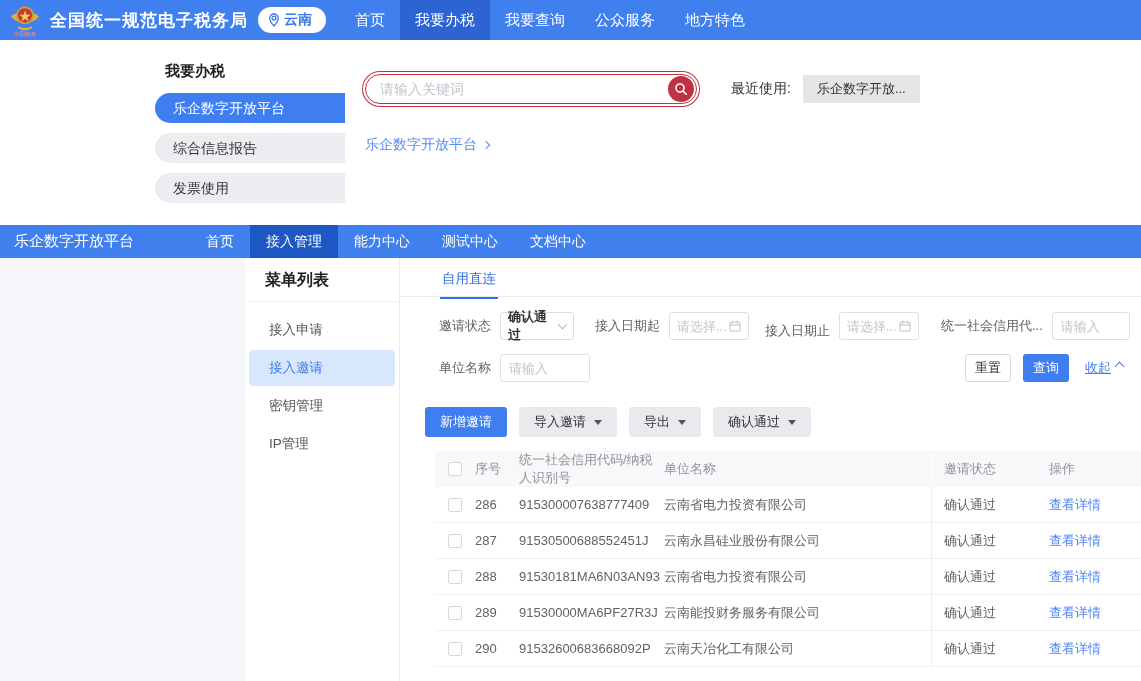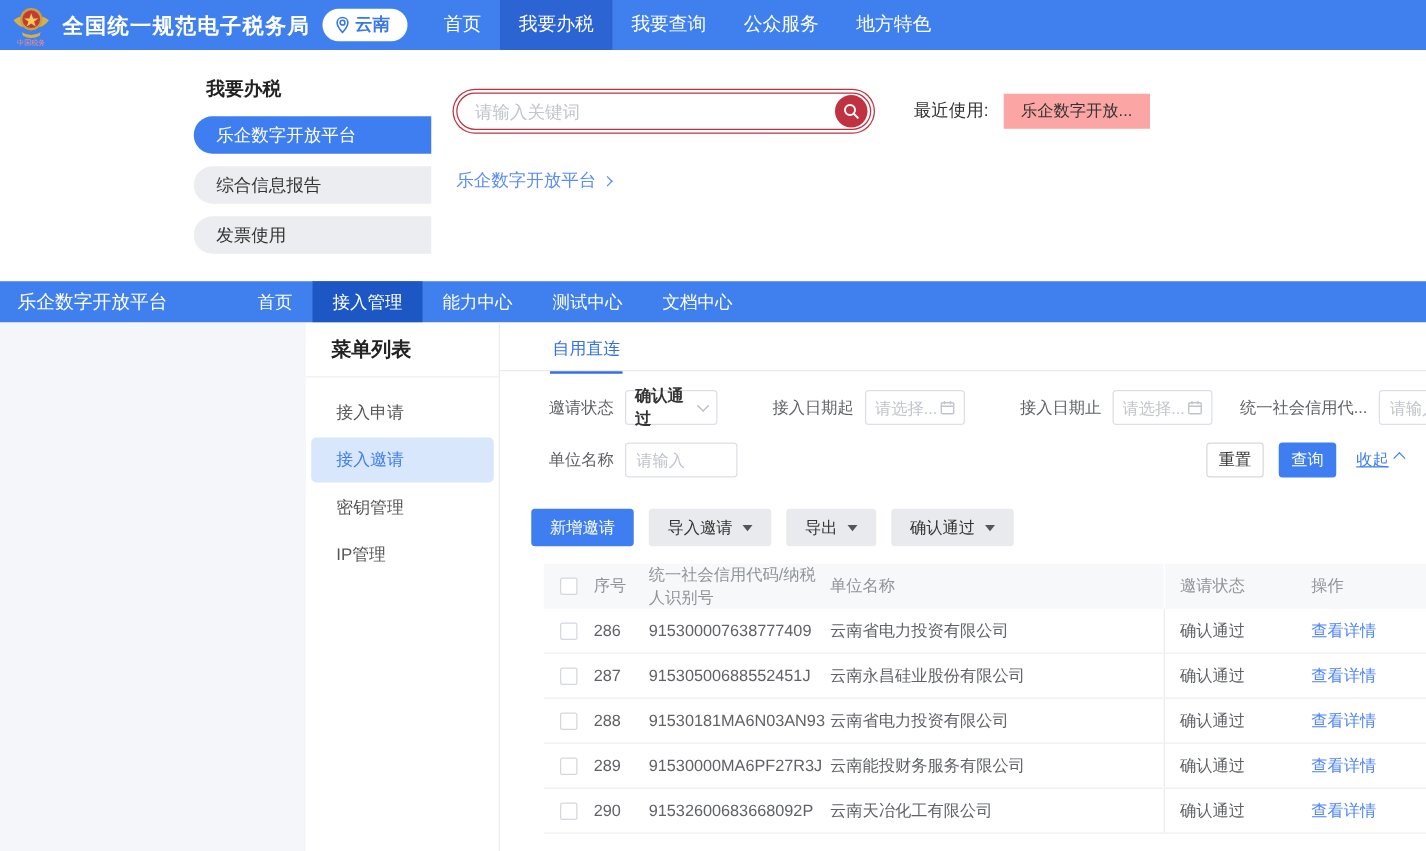--- a/index.html
+++ b/index.html
@@ -27,21 +27,21 @@
   .tax-content { flex:1; padding:34px 0 0 20px; position:relative; }
   .search-row { display:flex; align-items:center; }
   .search-pill { width:332px; height:30px; border-radius:16px; border:1px solid #c03241;
     box-shadow:0 0 0 2px #fff, 0 0 0 3px #c03241; display:flex; align-items:center; padding:0 2px 0 14px; background:#fff; }
   .search-pill input { flex:1; border:none; outline:none; font-size:14px; color:#333; background:transparent;
     font-family:inherit; }
   .search-pill input::placeholder { color:#c0c4cc; }
   .search-btn { width:26px; height:26px; border-radius:50%; background:#c03241; border:none; display:flex;
     align-items:center; justify-content:center; cursor:pointer; flex:0 0 auto; }
   .recent-label { margin-left:34px; font-size:14px; color:#333; white-space:nowrap; }
-  .recent-chip { margin-left:12px; background:#fca5a5; height:28px; line-height:28px; padding:0 14px;
+  .recent-chip { margin-left:12px; background:#e5e5e5; height:28px; line-height:28px; padding:0 14px;
     font-size:13px; color:#333; cursor:pointer; white-space:nowrap; }
   .crumb-link { position:absolute; left:20px; top:96px; font-size:14px; color:#5a8cf5; cursor:pointer;
     display:flex; align-items:center; }
 
   
   .platform-bar { height:33px; background:#4080ee; display:flex; align-items:center; color:#fff; }
   .brand { font-size:15px; padding:0 14px; white-space:nowrap; }
   .pnav { display:flex; margin-left:42px; height:33px; }
   .pnav .nav-item { padding:0 16px; line-height:33px; font-size:14px; cursor:pointer; white-space:nowrap; }
   .pnav .nav-item.active { background:#1c57c4; }
@@ -199,33 +199,33 @@
 
     <div class="filters">
       <div class="f-row" style="margin-left:35px;">
         <div class="f-group">
           <div class="f-label lbl-w">邀请状态</div>
           <div class="sel">
             <span class="sel-val">确认通过</span>
             <i class="chev"></i>
           </div>
         </div>
-        <div class="f-group" style="margin-left:44px;">
+        <div class="f-group" style="margin-left:21px;">
           <div class="f-label">接入日期起</div>
           <div class="date-box">
             <input type="text" placeholder="请选择..." style="">
             <svg width="12" height="12" viewBox="0 0 12 12">
               <rect x="1" y="2.2" width="10" height="8.8" rx="1" fill="none" stroke="#c0c4cc" stroke-width="1.1"></rect>
               <line x1="3.6" y1="0.8" x2="3.6" y2="3.4" stroke="#c0c4cc" stroke-width="1.1"></line>
               <line x1="8.4" y1="0.8" x2="8.4" y2="3.4" stroke="#c0c4cc" stroke-width="1.1"></line>
               <line x1="1" y1="5" x2="11" y2="5" stroke="#c0c4cc" stroke-width="1.1"></line>
             </svg>
           </div>
         </div>
-        <div class="f-group" style="margin-left:44px;">
+        <div class="f-group" style="margin-left:16px;align-items:flex-end;">
           <div class="f-label">接入日期止</div>
           <div class="date-box">
             <input type="text" placeholder="请选择..." style="">
             <svg width="12" height="12" viewBox="0 0 12 12">
               <rect x="1" y="2.2" width="10" height="8.8" rx="1" fill="none" stroke="#c0c4cc" stroke-width="1.1"></rect>
               <line x1="3.6" y1="0.8" x2="3.6" y2="3.4" stroke="#c0c4cc" stroke-width="1.1"></line>
               <line x1="8.4" y1="0.8" x2="8.4" y2="3.4" stroke="#c0c4cc" stroke-width="1.1"></line>
               <line x1="1" y1="5" x2="11" y2="5" stroke="#c0c4cc" stroke-width="1.1"></line>
             </svg>
           </div>

